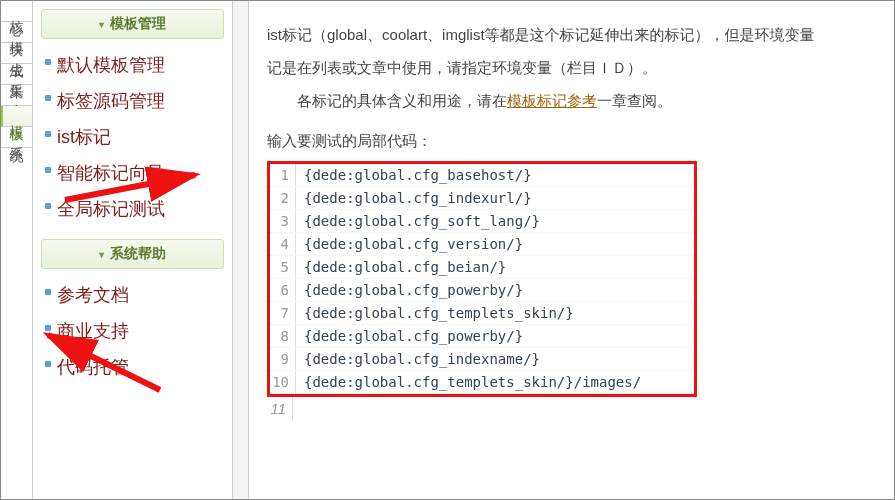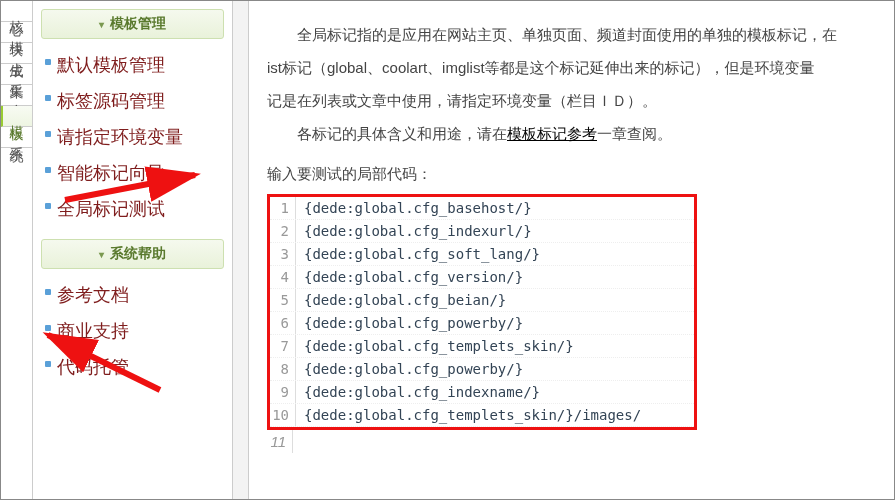--- a/index.html
+++ b/index.html
@@ -10,21 +10,21 @@
 .vtab.active { background:linear-gradient(#f8fbf3,#eef5e2); color:#5a7a2e; border-left:2px solid #9c3; }
 .sidebar { width:200px; background:#fff; border-right:1px solid #ccc; padding:4px 0; overflow-y:auto; }
 .group-hdr { margin:4px 8px 6px; padding:5px 10px; background:linear-gradient(#f5f9ee,#e9f2da); border:1px solid #cde0b0; border-radius:3px; color:#5a7a2e; font-weight:bold; font-size:14px; display:flex; align-items:center; gap:6px; cursor:pointer; justify-content:center; }
 .group-hdr .chev { font-size:10px; color:#7a9950; }
 .menu { list-style:none; padding:2px 0 8px; }
 .menu li { padding:6px 12px 6px 24px; position:relative; cursor:pointer; color:#7f1d1d; font-size:18px; }
 .menu li::before { content:""; position:absolute; left:12px; top:12px; width:6px; height:6px; background:#5aa0d8; border-radius:1px; }
 .scrollgap { width:16px; background:#f3f3f3; border-right:1px solid #ccc; }
 .main { flex:1; padding:20px 0 20px 18px; overflow:hidden; position:relative; font-size:15px; color:#444; }
 .para { line-height:1.8; margin-bottom:6px; text-indent:2em; }
-.link { color:#000000; text-decoration:underline; cursor:pointer;font-family:Liberation Mono, monospace; }
+.link { color:#a16207; text-decoration:underline; cursor:pointer;font-family:Liberation Mono, monospace; }
 .prompt { margin:16px 0 10px; }
 .codebox { border:3px solid #e11; width:430px; font-family:Consolas,Menlo,monospace; font-size:14px; background:#fff; }
 .codeline { display:flex; border-bottom:1px dotted #eee; }
 .ln { width:26px; text-align:right; padding:3px 6px 3px 0; color:#999; border-right:1px solid #ddd; user-select:none; }
 .lc { padding:3px 8px; color:#345; white-space:pre; }
 .extra { display:flex; }
 .extra .ln { border-right:1px solid #ddd; }
 .arrow { position:absolute; pointer-events:none; }
 .arrow svg { overflow:visible; }
 </style>
@@ -42,37 +42,36 @@
       <div class="vtab">系统</div>
     </div>
   <div class="sidebar" id="sidebar">
       <div class="group-hdr">
         <span class="chev">▾</span>
         <span>模板管理</span>
       </div>
       <ul class="menu">
         <li>默认模板管理</li>
         <li>标签源码管理</li>
-        <li>请指定环境变量</li>
+        <li>ist标记</li>
         <li>智能标记向导</li>
         <li>全局标记测试</li>
       </ul>
       <div class="group-hdr">
         <span class="chev">▾</span>
         <span>系统帮助</span>
       </div>
       <ul class="menu">
         <li>参考文档</li>
         <li>商业支持</li>
         <li>代码托管</li>
       </ul>
     </div>
   <div class="scrollgap"></div>
   <div class="main">
-    <div class="para">全局标记指的是应用在网站主页、单独页面、频道封面使用的单独的模板标记，在</div>
     <div class="para" style="text-indent:0">ist标记（global、coolart、imglist等都是这个标记延伸出来的标记），但是环境变量</div>
     <div class="para" style="text-indent:0">记是在列表或文章中使用，请指定环境变量（栏目ＩＤ）。</div>
     <div class="para">
       <span>各标记的具体含义和用途，请在</span><a class="link">模板标记参考</a><span>一章查阅。</span>
     </div>
     <div class="prompt">输入要测试的局部代码：</div>
     <div class="codebox" id="codebox">
         <div class="codeline">
           <div class="ln">1</div>
           <div class="lc">{dede:global.cfg_basehost/}</div>

